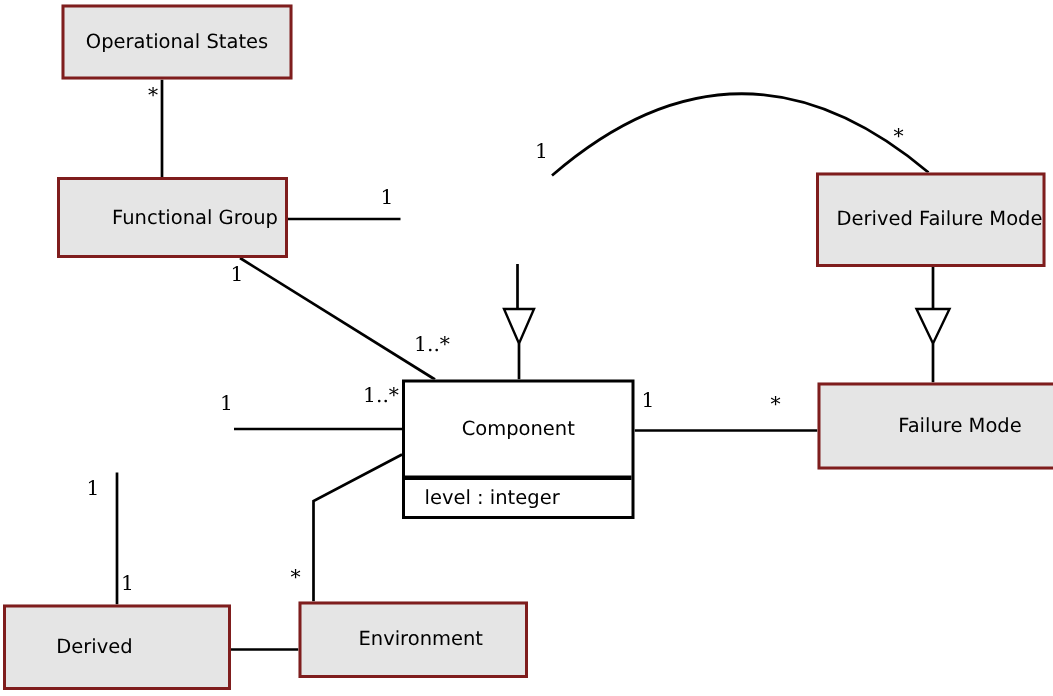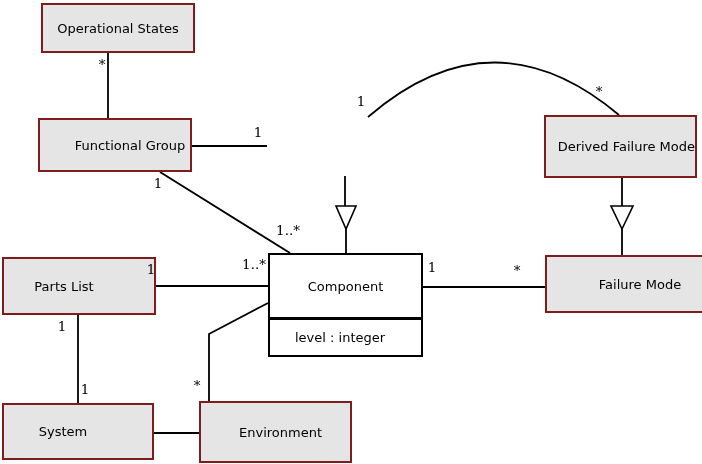--- a/index.html
+++ b/index.html
@@ -56,21 +56,21 @@
     display: flex;
     align-items: center;
     justify-content: center;
     border-bottom: 3px solid #000000;
     white-space: nowrap;
   }
   .component-attrs {
     flex: 1 1 auto;
     display: flex;
     align-items: center;
-    padding-left: 25px;
+    padding-left: 13px;
     white-space: nowrap;
   }
 
   .mult {
     position: absolute;
     transform: translate(-50%, -50%);
     font-family: "DejaVu Serif", serif;
     font-size: 13.5px;
     line-height: 1;
     color: #000000;
@@ -117,42 +117,39 @@
 
   <div class="uml-box box-functional-group" style="left:38px; top:118px; width:154px; height:54px;">
     <span>Functional Group</span>
   </div>
 
 
   <div class="uml-box box-derived-failure-mode" style="left:544px; top:115px; width:153px; height:63px;justify-content:flex-end;">
     <span>Derived Failure Mode</span>
   </div>
 
-  <div class="uml-box box-parts-list" style="left:2px; top:257px; width:154px; height:58px;">
-    <span>Parts List</span>
-  </div>
 
-  <div class="box-component" style="left:268px; top:253px; width:155px; height:104px;">
+  <div class="box-component" style="left:268px; top:253px; width:155px; height:93px;">
     <div class="component-name">
       <span>Component</span>
     </div>
     <div class="component-attrs">
       <span>level : integer</span>
     </div>
   </div>
 
   <div class="uml-box box-failure-mode" style="left:545px; top:255px; width:178px; height:58px;">
     <span>Failure Mode</span>
   </div>
 
   <div class="uml-box box-system" style="left:2px; top:403px; width:152px; height:57px;">
-    <span>System</span>
+    <span>Derived</span>
   </div>
 
-  <div class="uml-box box-environment" style="left:199px; top:401px; width:153px; height:62px;justify-content:center;">
+  <div class="uml-box box-environment" style="left:199px; top:401px; width:153px; height:51px;justify-content:center;">
     <span>Environment</span>
   </div>
 
   <span class="mult" style="left:102px; top:64.5px;">*</span>
   <span class="mult" style="left:258px; top:133px;">1</span>
   <span class="mult" style="left:158px; top:184px;">1</span>
   <span class="mult" style="left:288px; top:231px;">1..*</span>
   <span class="mult" style="left:361px; top:102px;">1</span>
   <span class="mult" style="left:599px; top:91.5px;">*</span>
   <span class="mult" style="left:432px; top:268px;">1</span>

